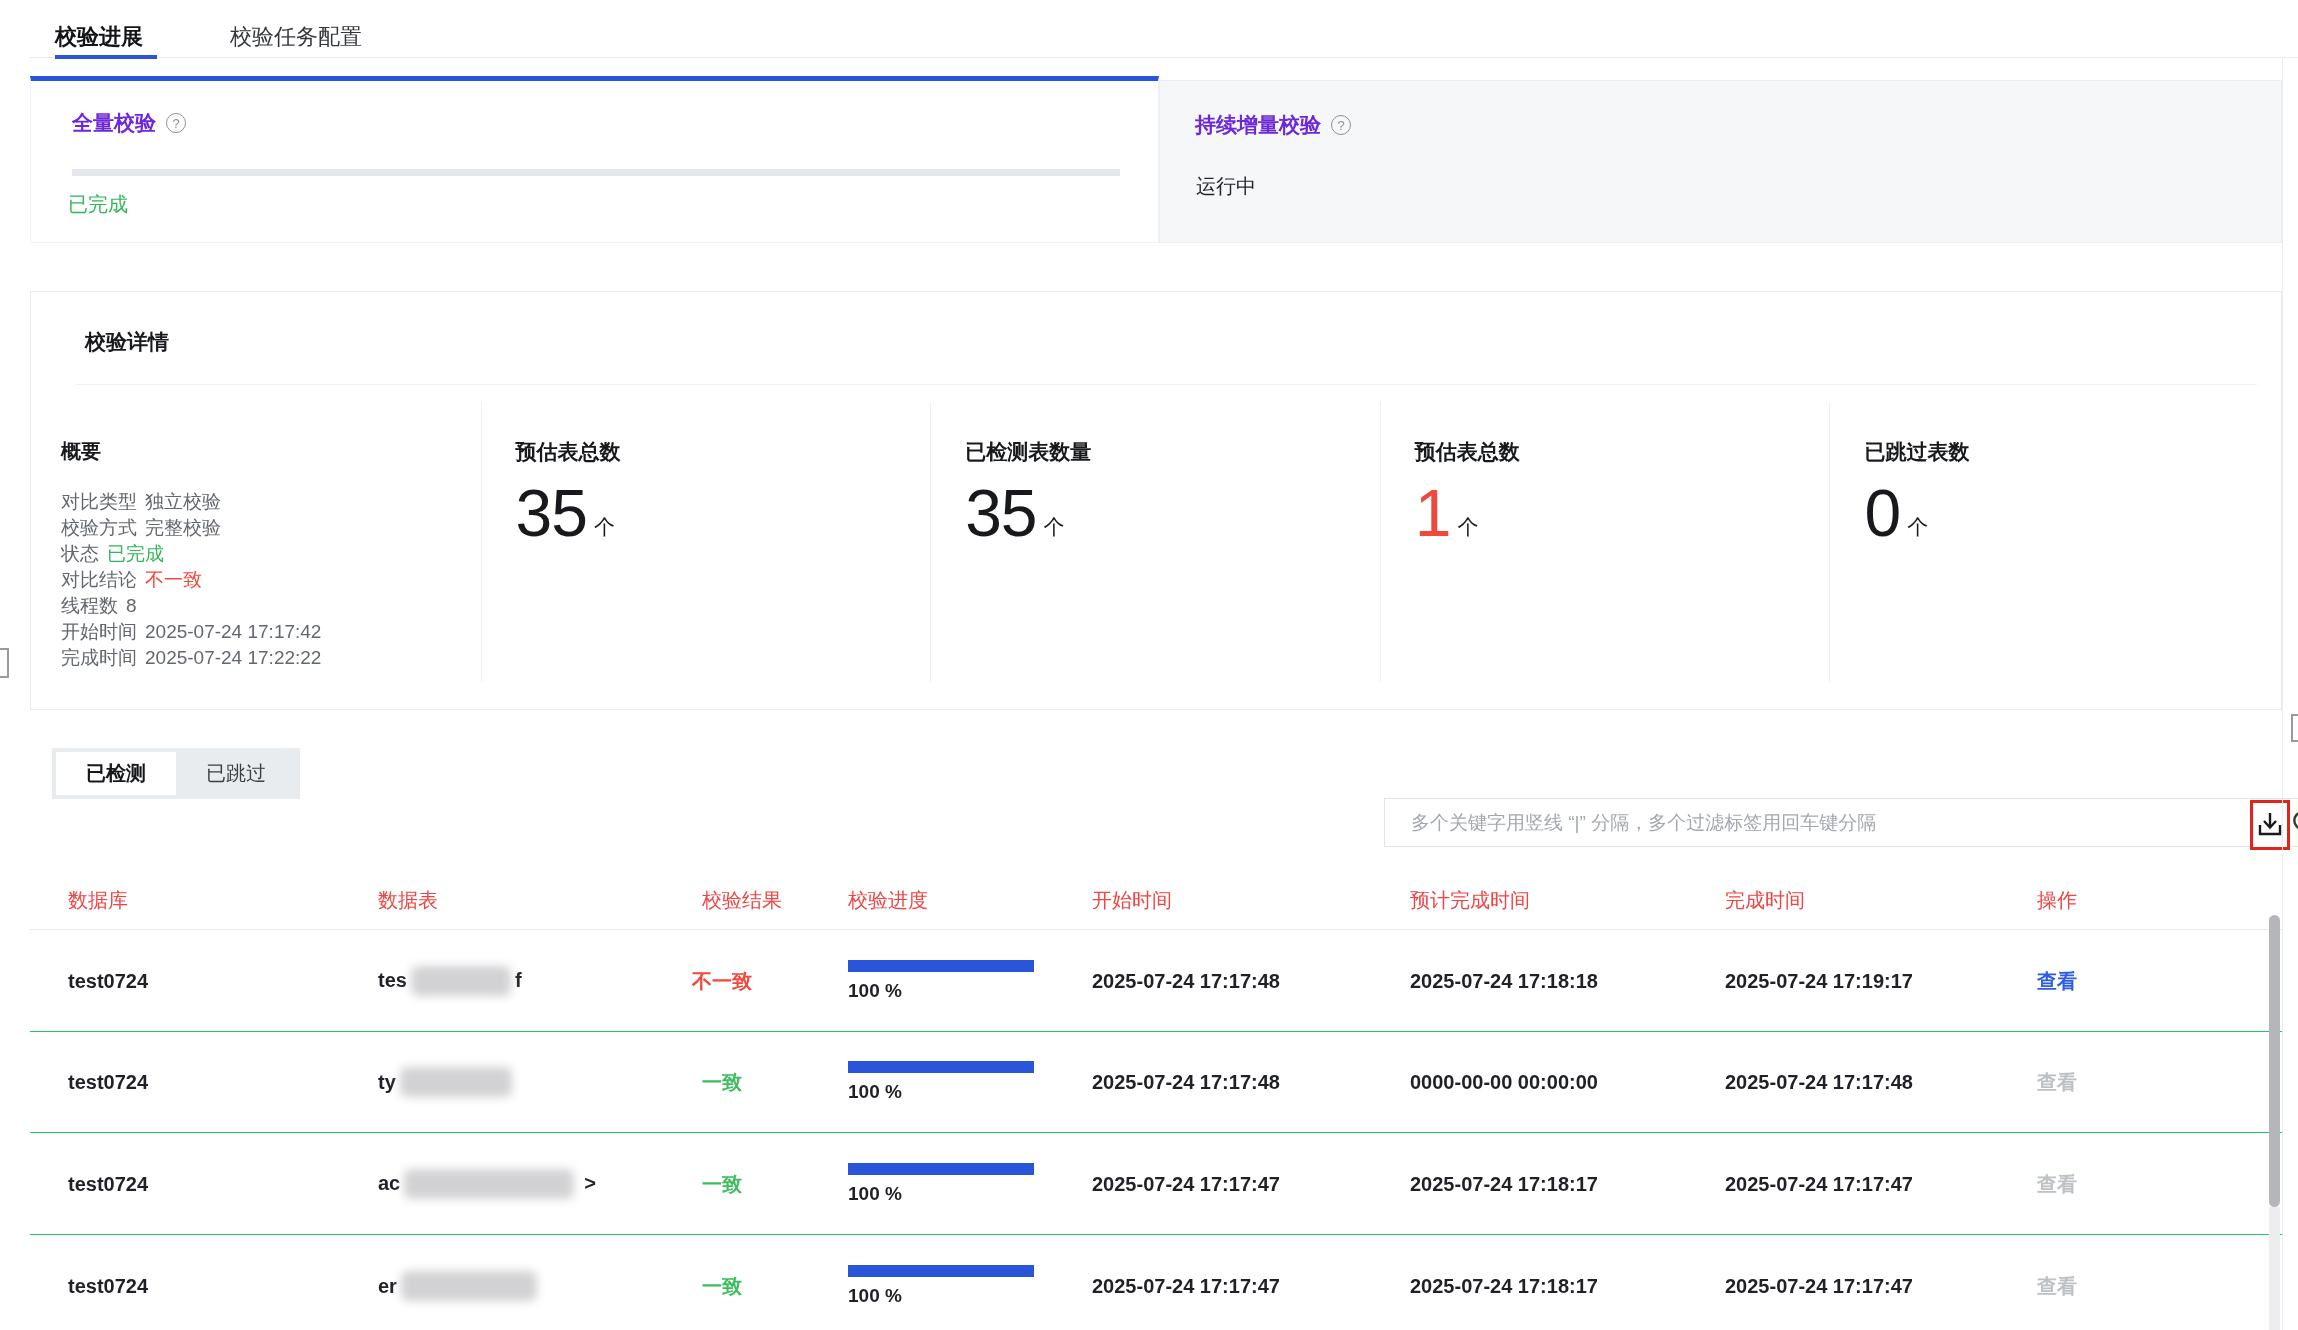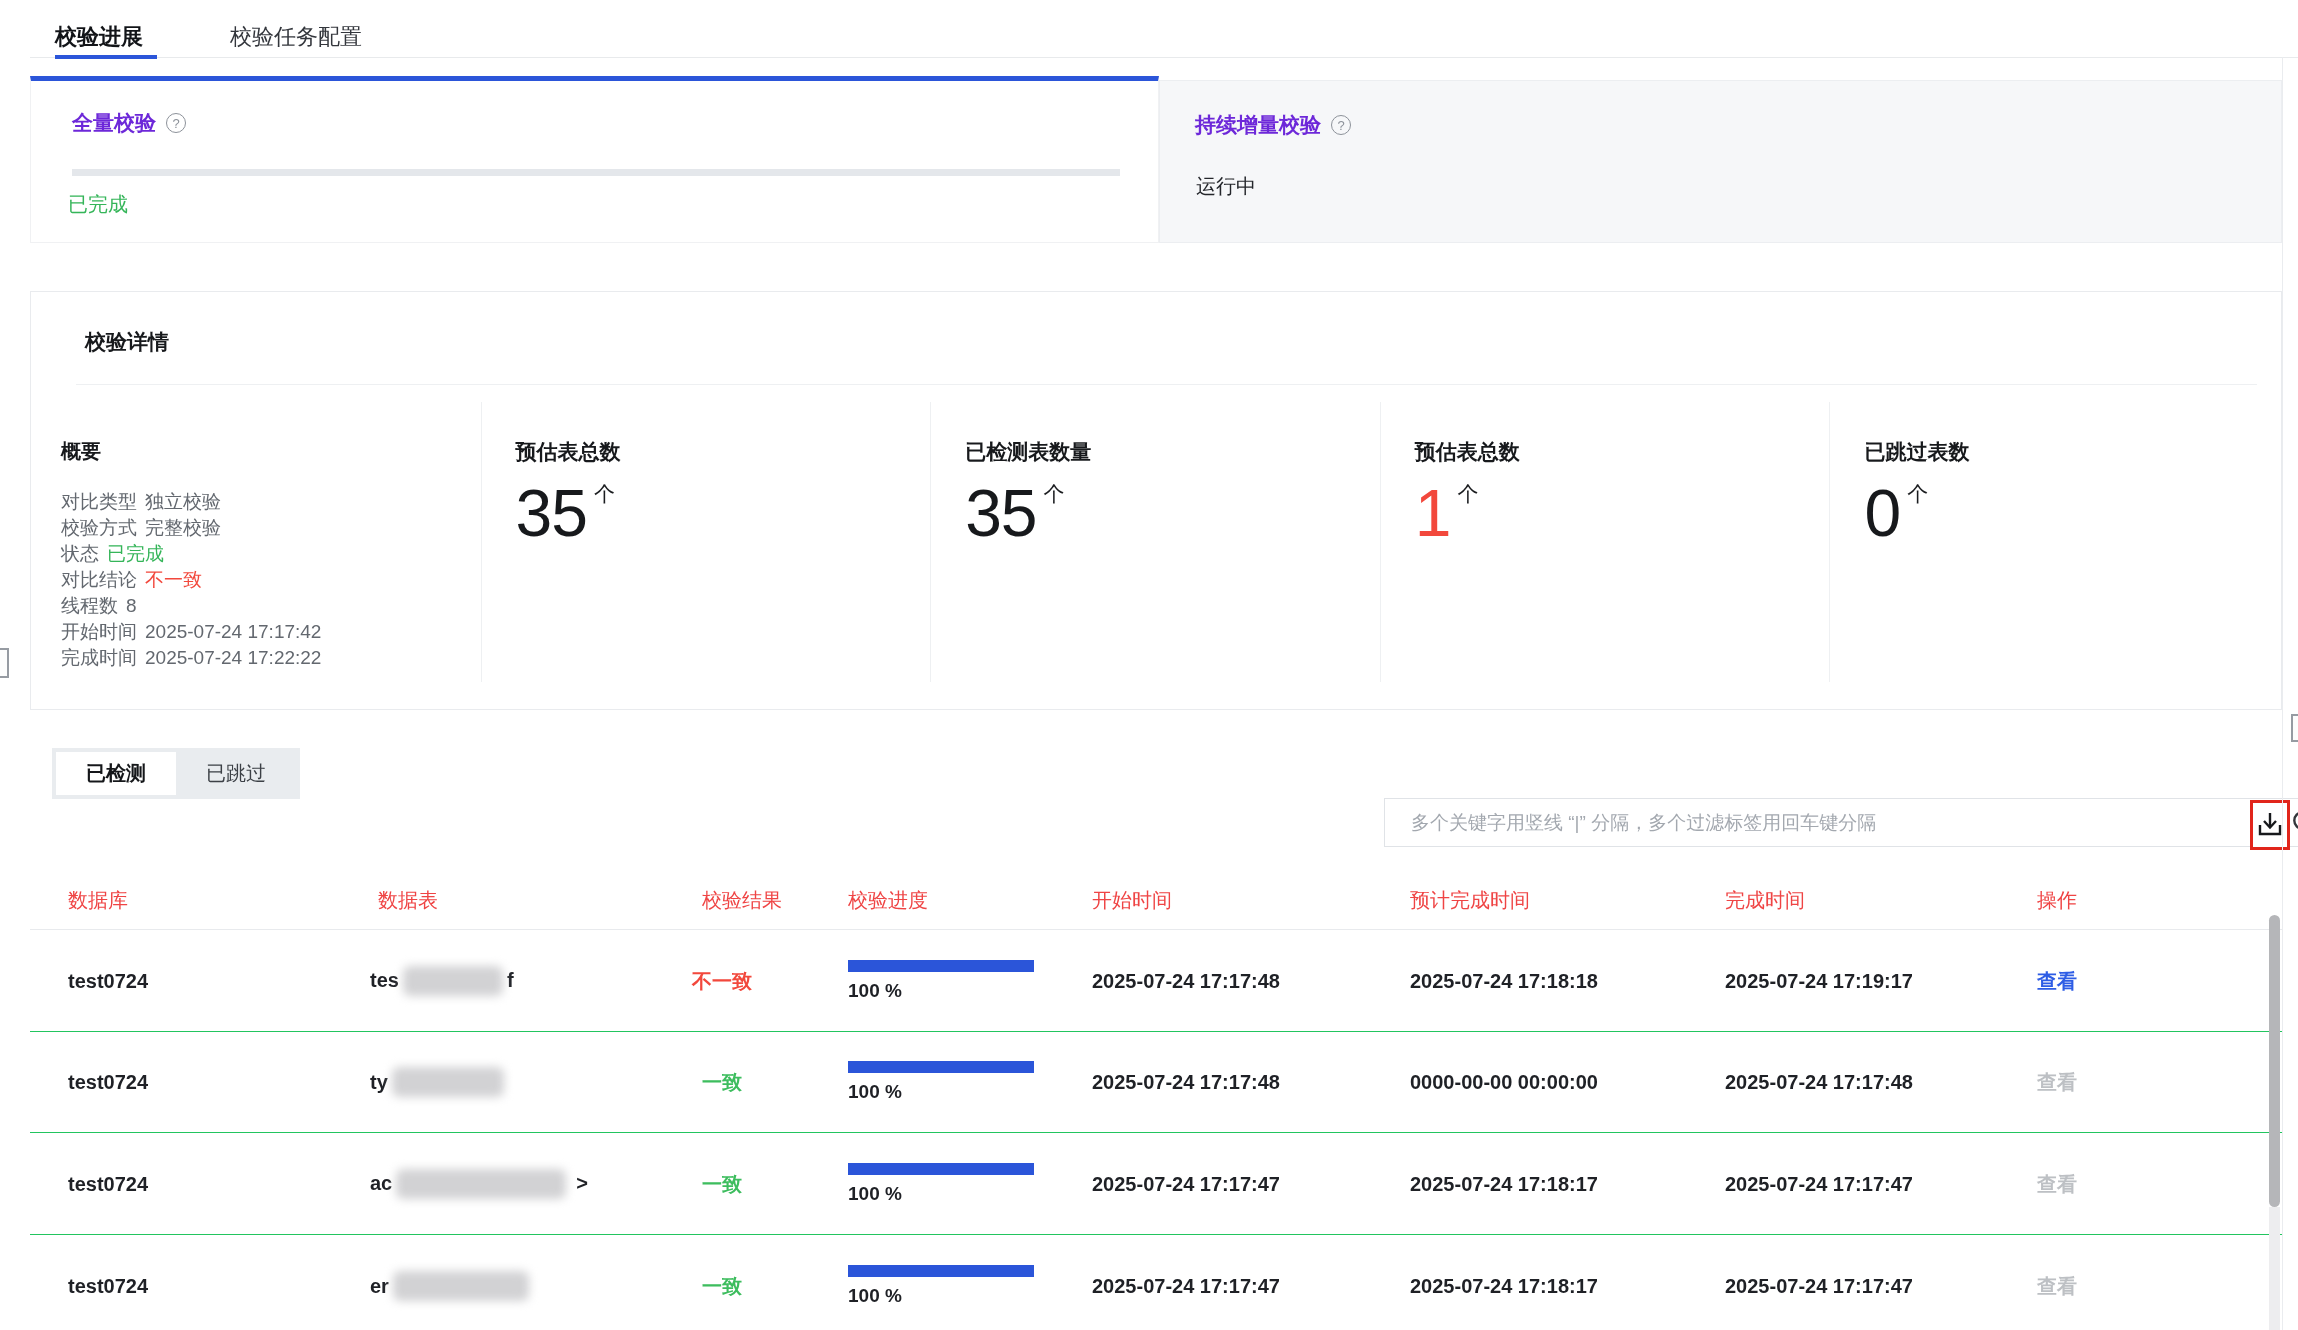--- a/index.html
+++ b/index.html
@@ -37,21 +37,21 @@
   .detail-divider { left:45px; right:24px; top:92px; height:1px; background:#eef0f2; }
   .stats-row { left:0; top:110px; right:2px; height:280px; display:flex; }
   .summary-col { width:457px; padding:36px 0 0 30px; }
   .summary-title { font-size:20px; font-weight:700; color:#17191c; margin-bottom:24px; }
   .summary-line { font-size:19px; line-height:26px; color:#63686f; white-space:nowrap; }
   .summary-line .v { margin-left:8px; }
   .summary-line .v.green { color:#35B559; }
   .summary-line .v.red { color:#F2483C; }
   .stat-col { width:457px; border-left:1px solid #eef0f2; padding:36px 0 0 34px; }
   .stat-title { font-size:21px; font-weight:700; color:#17191c; }
-  .stat-num-row { display:flex; margin-top:14px; }
+  .stat-num-row { display:flex; align-items:flex-end; margin-top:14px; }
   .stat-num { font-size:66px; line-height:1; font-weight:500; letter-spacing:-1px; color:#17191c; }
   .stat-num.red { color:#F2483C; }
   .stat-unit { font-size:21px; color:#1a1c1f; margin-left:7px; padding-bottom:5px; }
 
   
   .segmented { left:52px; top:748px; background:#e9ecef; padding:4px; display:flex; }
   .segment { height:43px; padding:0 30px; display:flex; align-items:center;
     font-size:20px; color:#3c4046; cursor:pointer; }
   .segment.active { background:#fff; font-weight:700; color:#15171a; }
   .search-wrap { left:1384px; top:798px; width:952px; height:49px; }
@@ -63,21 +63,21 @@
     border:3px solid #E1251B; display:flex; align-items:center; justify-content:center; cursor:pointer; }
 
   
   .table { left:30px; top:867px; width:2252px; }
   .thead { position:relative; height:63px; border-bottom:1px solid #e8eaed; }
   .th { position:absolute; top:20px; font-size:20px; color:#ef4444; white-space:nowrap; }
   .row { position:relative; height:102px; border-bottom:1px solid #22c55e;font-weight:bold; }
   .cell { position:absolute; top:50%; transform:translateY(-50%); white-space:nowrap;
     font-size:20px; color:#1f2126; }
   .c-db { left:38px; }  .th.c-db { left:38px; }
-  .c-table { left:340px; display:flex; align-items:center; }
+  .c-table { left:348px; display:flex; align-items:center; }
   .th.c-table { left:348px; }
   .c-result { left:622px; width:140px; text-align:center; }
   .th.c-result { left:642px; width:140px; text-align:center; }
   .c-prog { left:818px; width:186px; }
   .th.c-prog { left:818px; }
   .c-start { left:1062px; } .th.c-start { left:1062px; }
   .c-eta { left:1380px; }  .th.c-eta { left:1380px; }
   .c-fin { left:1695px; }  .th.c-fin { left:1695px; }
   .c-act { left:2007px; }  .th.c-act { left:2007px; }
   .result-red { color:#F2483C; }

